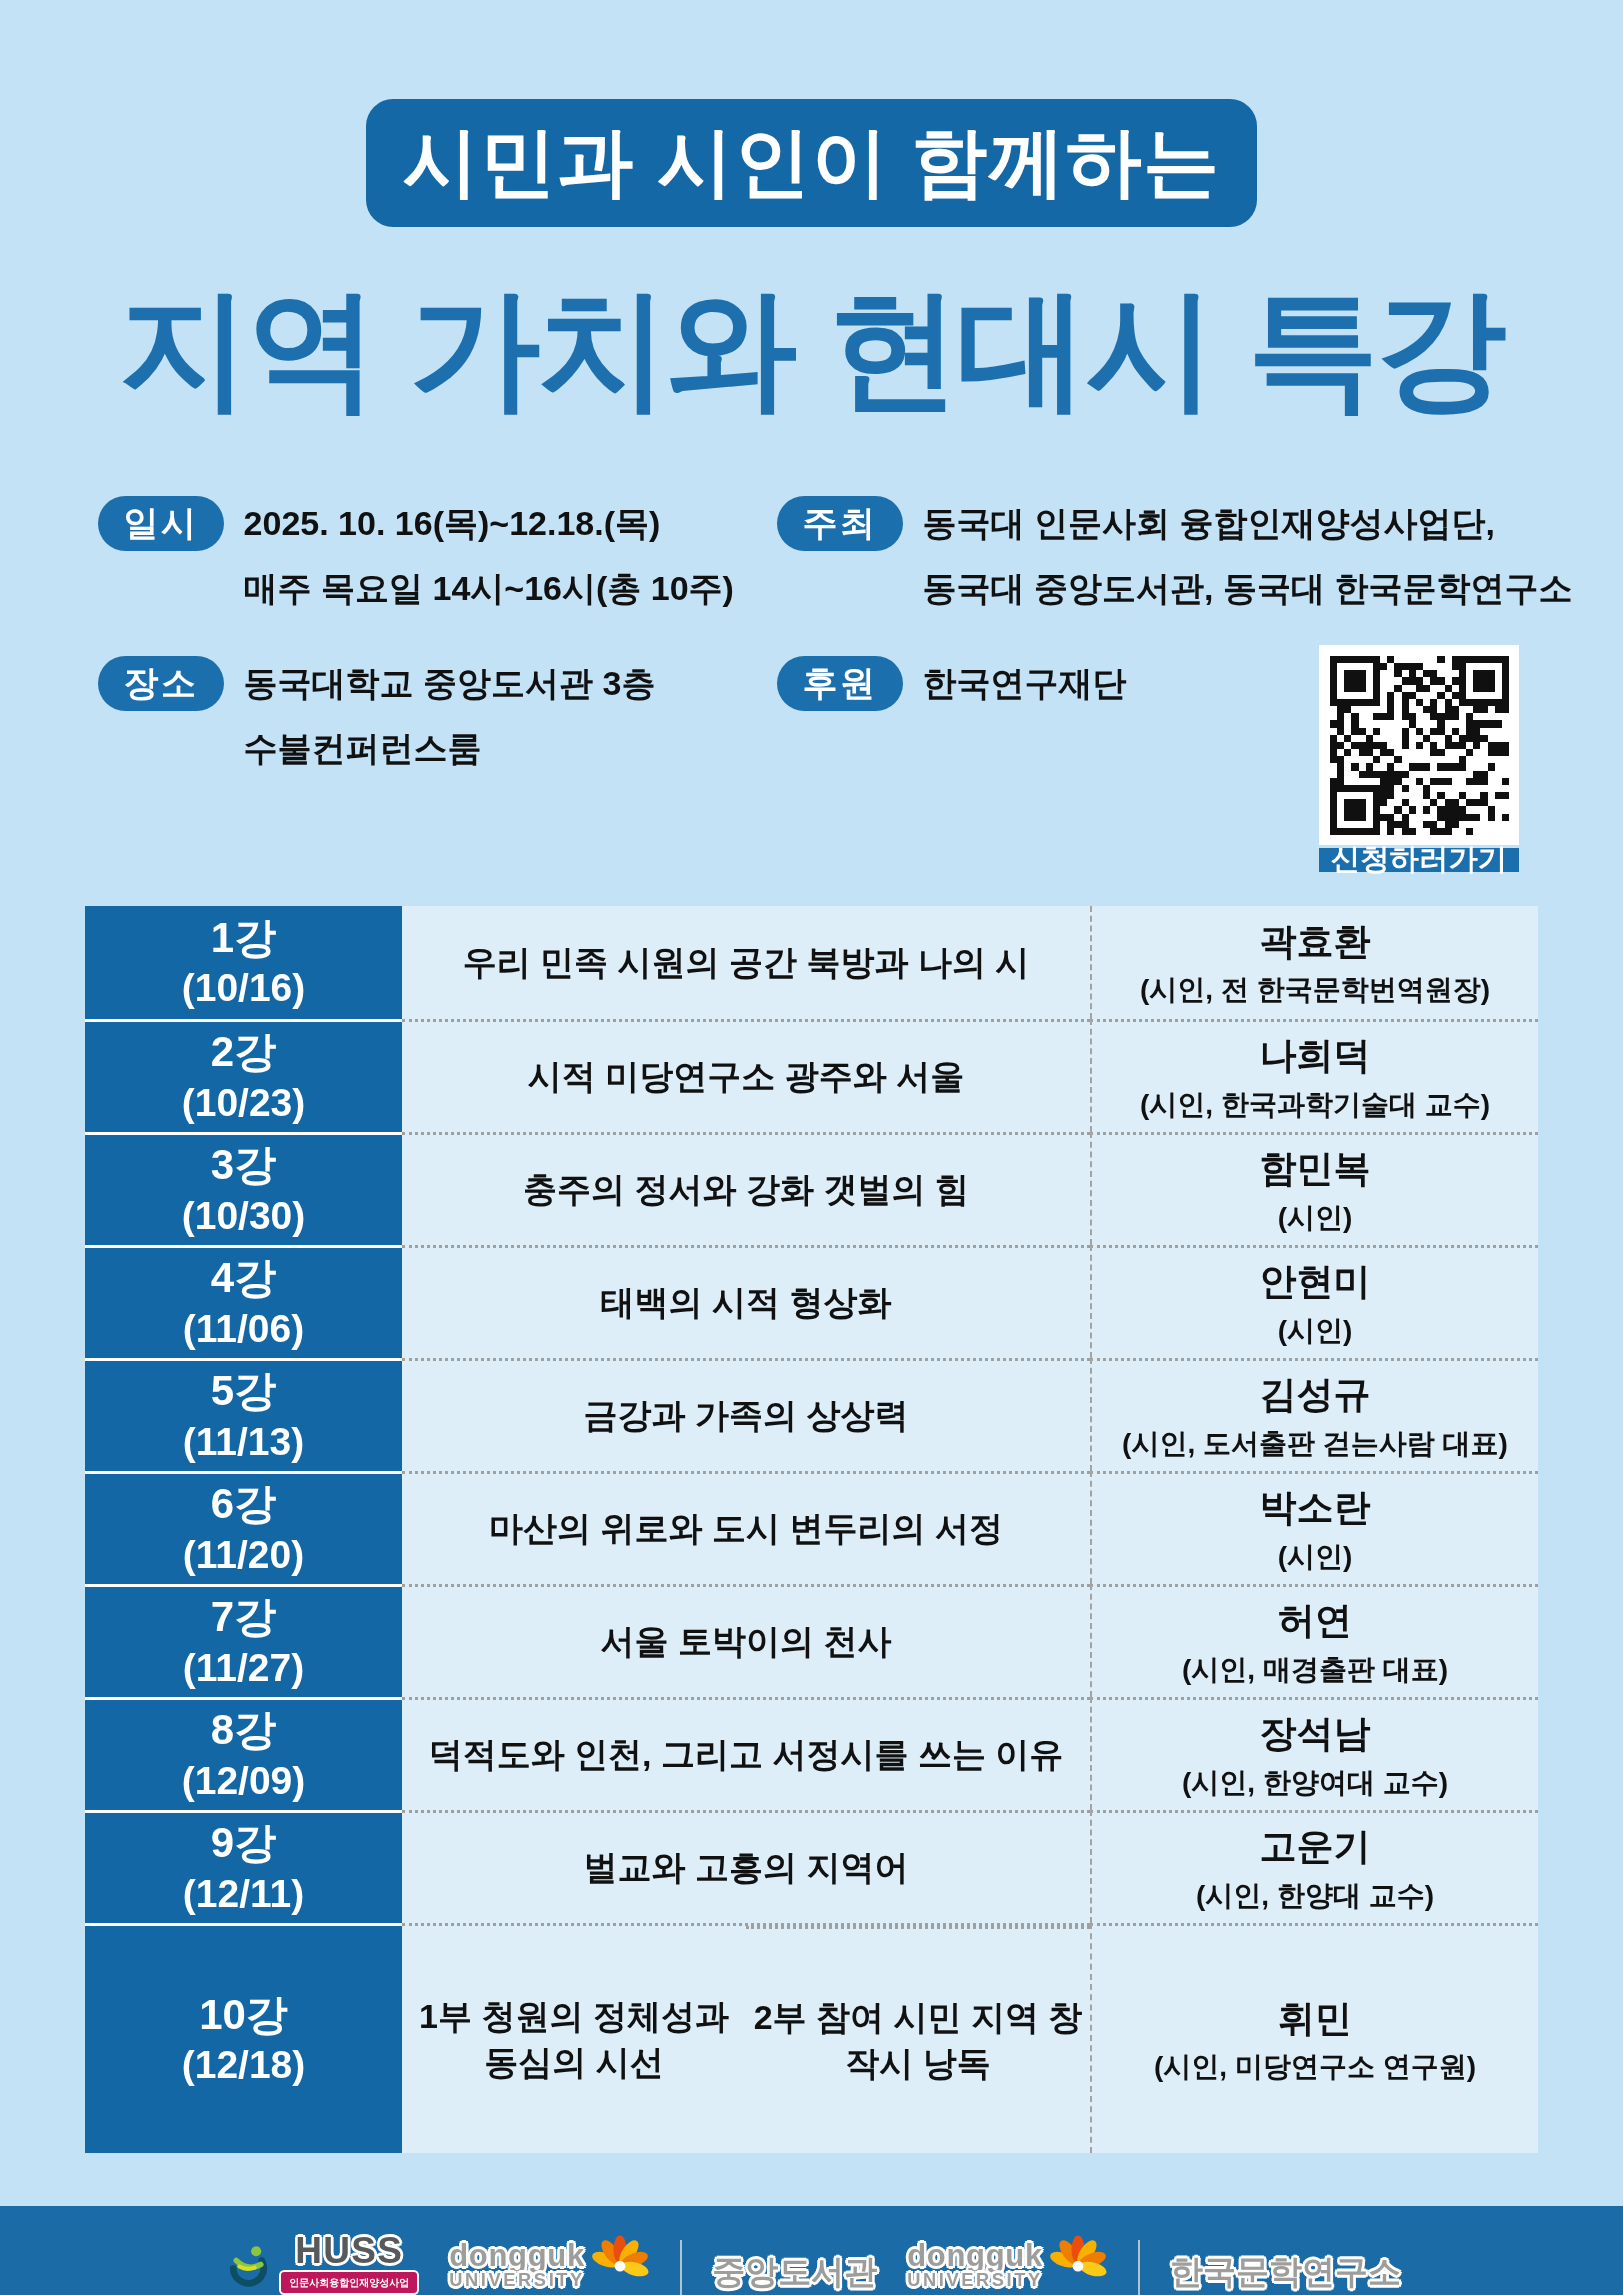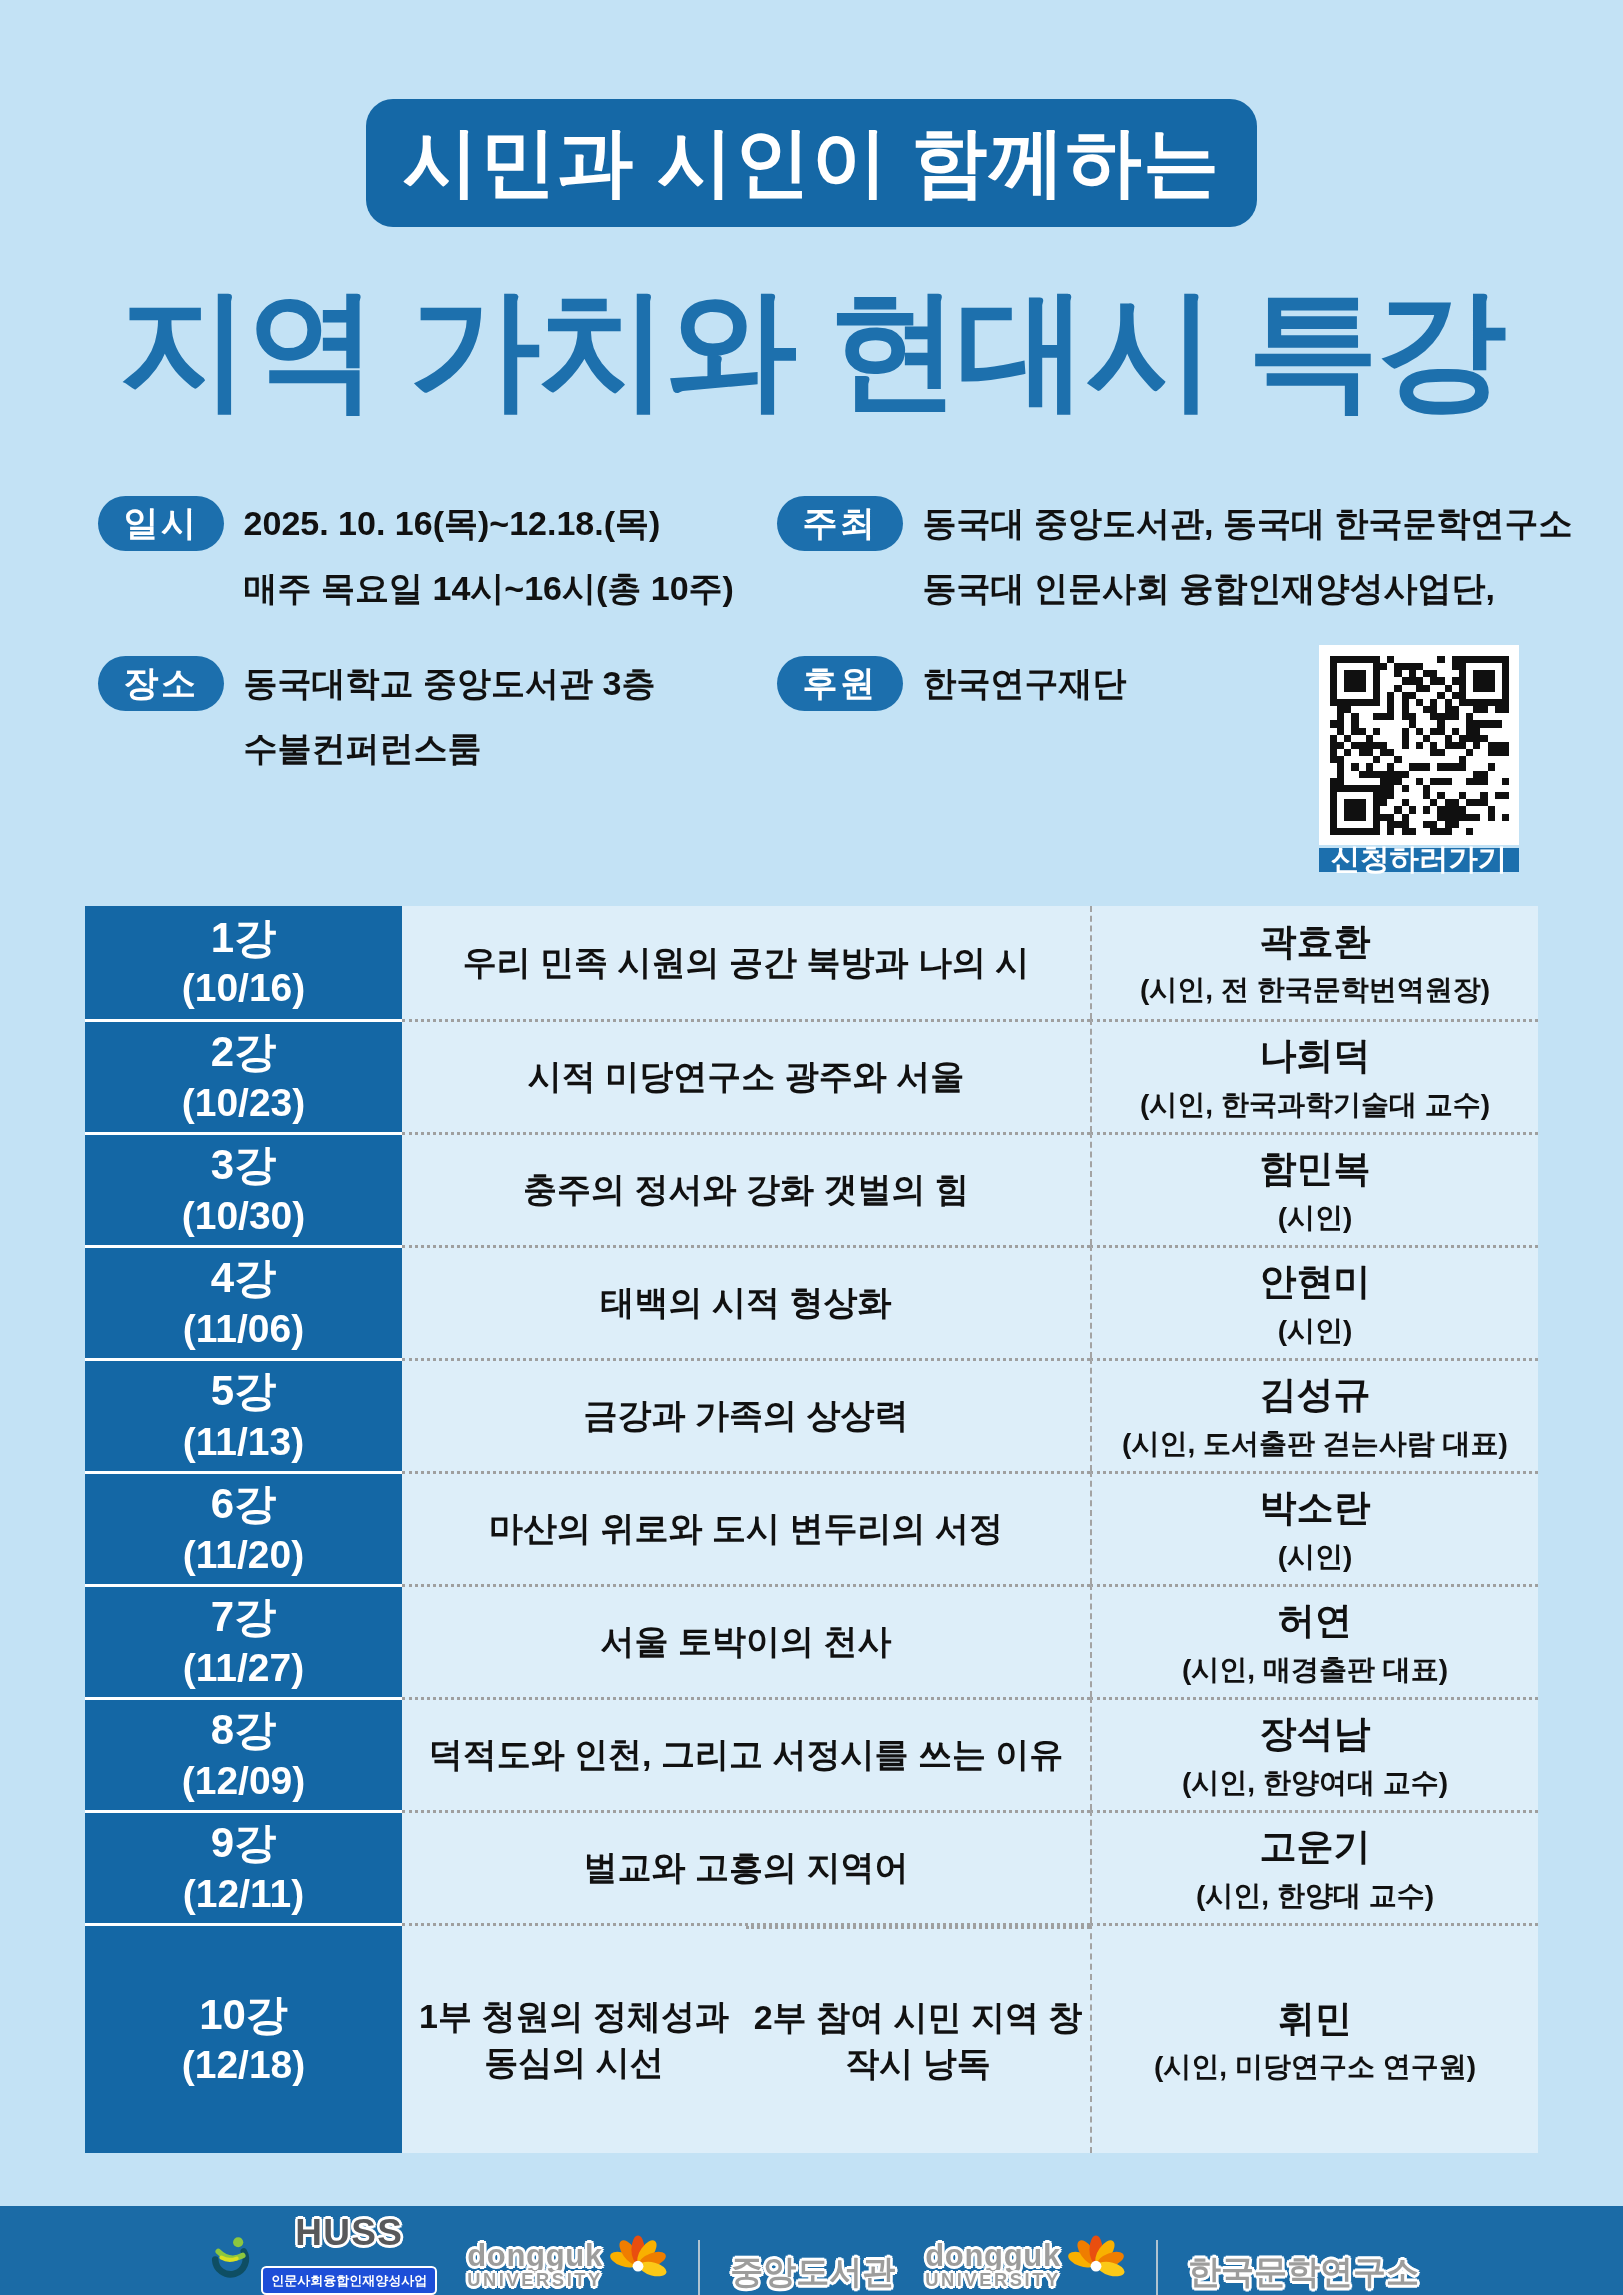--- a/index.html
+++ b/index.html
@@ -93,21 +93,21 @@
     display:flex;align-items:flex-end;justify-content:center;gap:30px;
   }
   .outlined{
     text-shadow:-2px -2px 0 #fff,2px -2px 0 #fff,-2px 2px 0 #fff,2px 2px 0 #fff,
                  0 -2.6px 0 #fff,0 2.6px 0 #fff,-2.6px 0 0 #fff,2.6px 0 0 #fff;
   }
   .huss{display:flex;align-items:center;gap:6.5px;}
   .huss-txt{display:flex;flex-direction:column;align-items:center;}
   .huss-name{font-size:37px;font-weight:900;color:#58595b;letter-spacing:1.3px;line-height:1;}
   .huss-badge{
-    margin-top:15px;background:#1d4ed8;color:#fff;font-size:13px;font-weight:700;
+    margin-top:1px;background:#be185d;color:#fff;font-size:10px;font-weight:700;
     padding:3.3px 7.9px;border-radius:5.2px;border:2px solid #fff;white-space:nowrap;
   }
   .dg-logo{display:flex;align-items:center;gap:5.2px;}
   .dg-txt{display:flex;flex-direction:column;align-items:flex-start;line-height:1;}
   .dg-line1{font-size:31px;font-weight:900;color:#9d9d9c;letter-spacing:0.7px;}
   .dg-line2{font-size:18.3px;font-weight:800;color:#9d9d9c;letter-spacing:2.6px;}
   .footer-divider{width:2px;height:55px;background:#c9d2d8;opacity:.85;}
   .org-name{font-size:33px;font-weight:900;color:#9d9d9c;white-space:nowrap;}
   .icon-svg{display:block;}
 </style>
@@ -122,22 +122,22 @@
 <div class="info-item pos-datetime">
   <div class="pill">일시</div>
   <div class="info-text">
     <div>2025. 10. 16(목)~12.18.(목)</div>
     <div>매주 목요일 14시~16시(총 10주)</div>
   </div>
 </div>
 <div class="info-item pos-host">
   <div class="pill">주최</div>
   <div class="info-text">
+    <div>동국대 인문사회 융합인재양성사업단,</div>
     <div>동국대 중앙도서관, 동국대 한국문학연구소</div>
-    <div>동국대 인문사회 융합인재양성사업단,</div>
   </div>
 </div>
 <div class="info-item pos-venue">
   <div class="pill">장소</div>
   <div class="info-text">
     <div>동국대학교 중앙도서관 3층</div>
     <div>수불컨퍼런스룸</div>
   </div>
 </div>
 <div class="info-item pos-sponsor">

